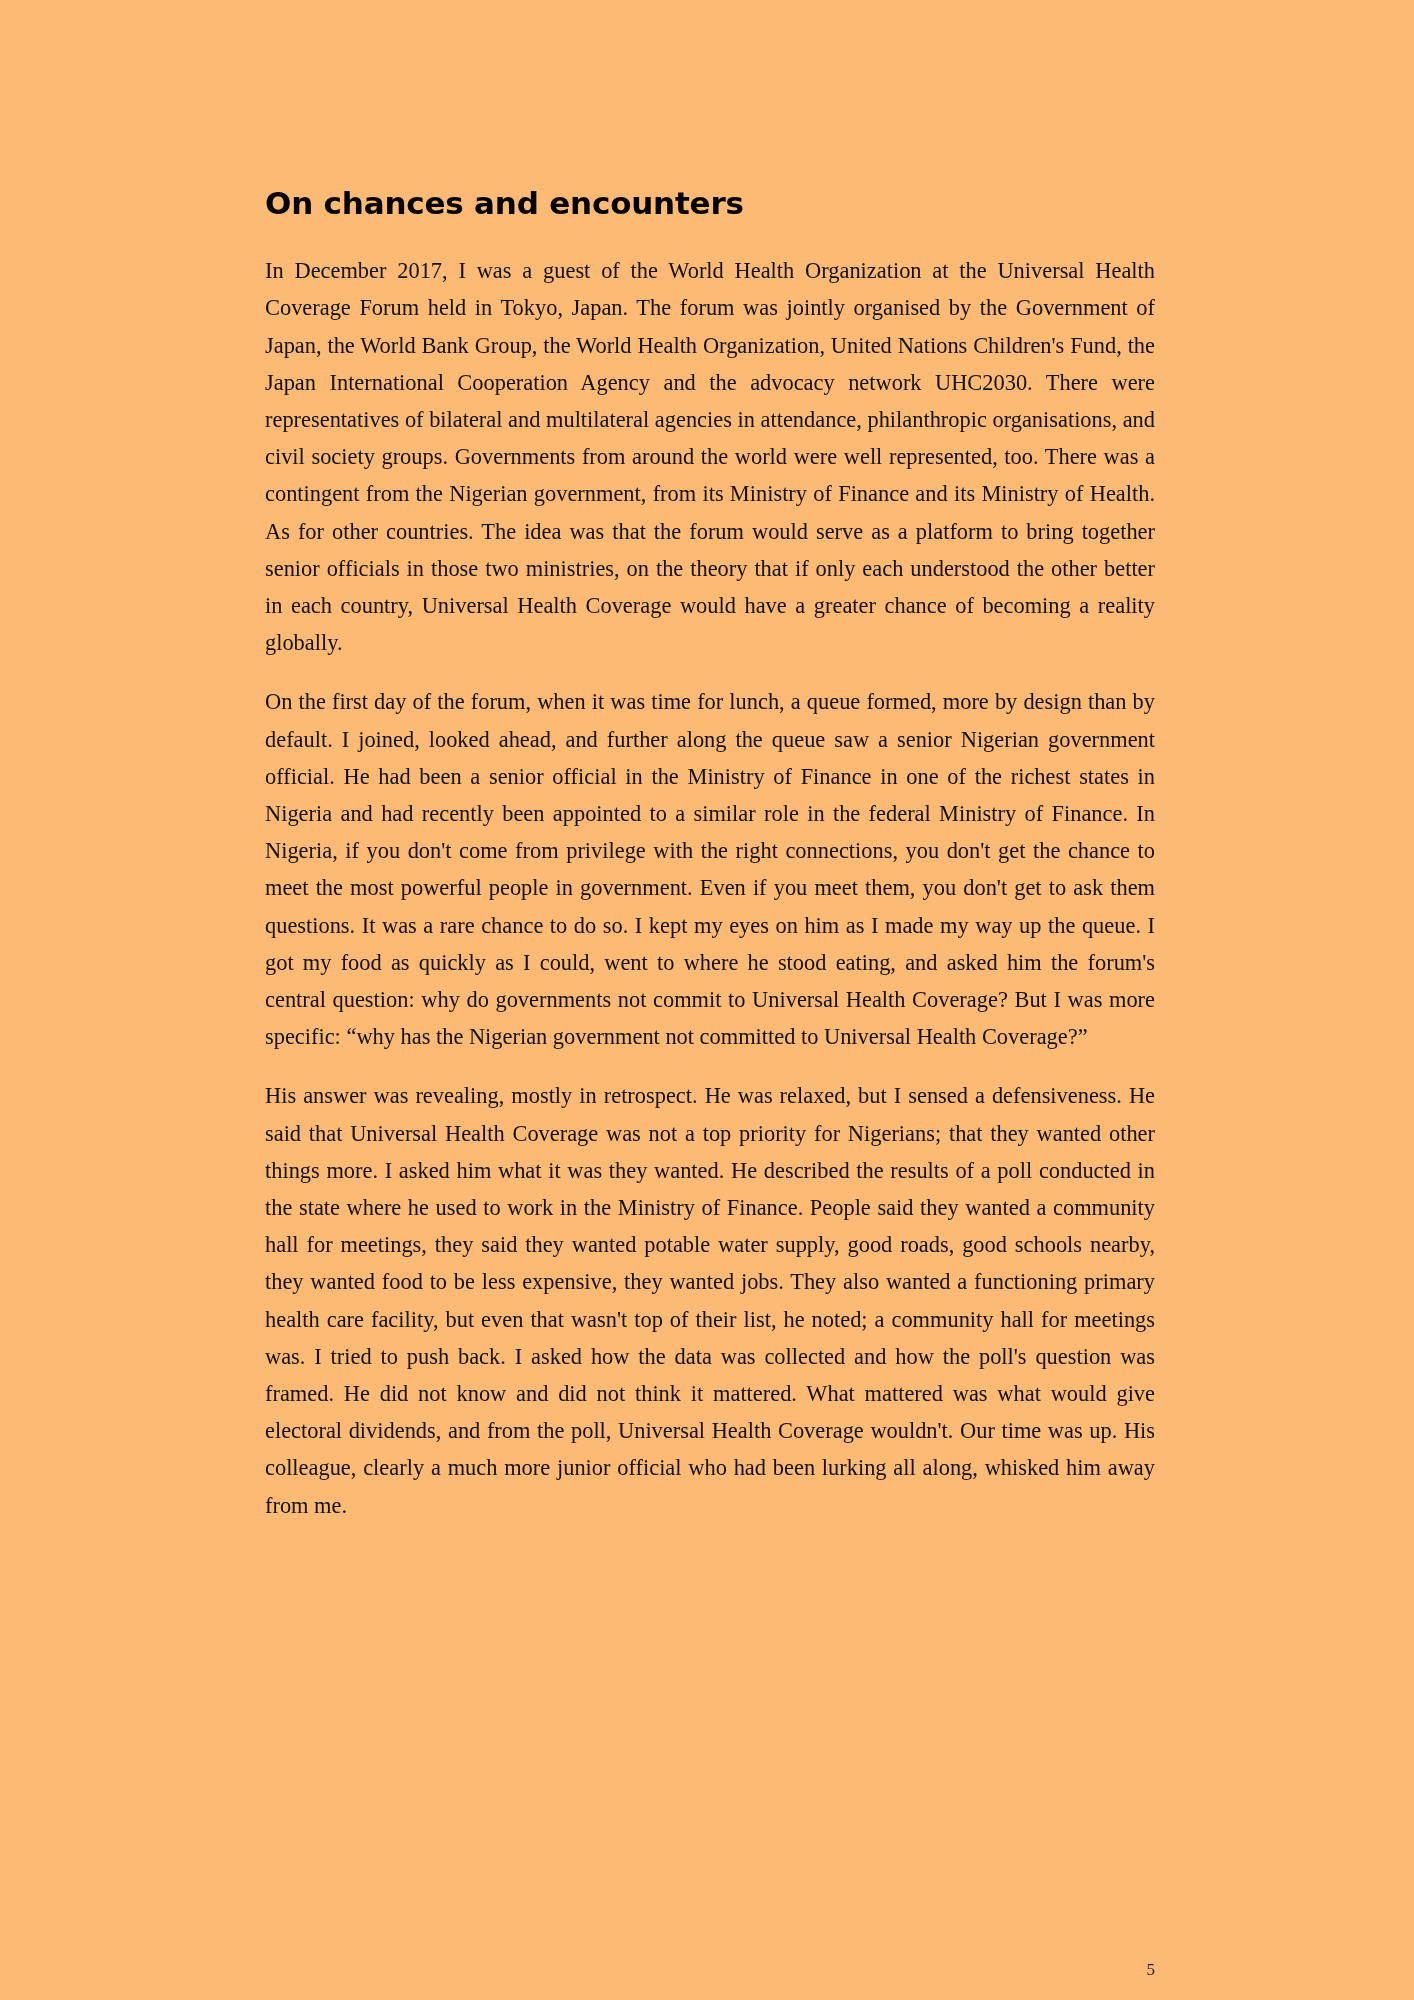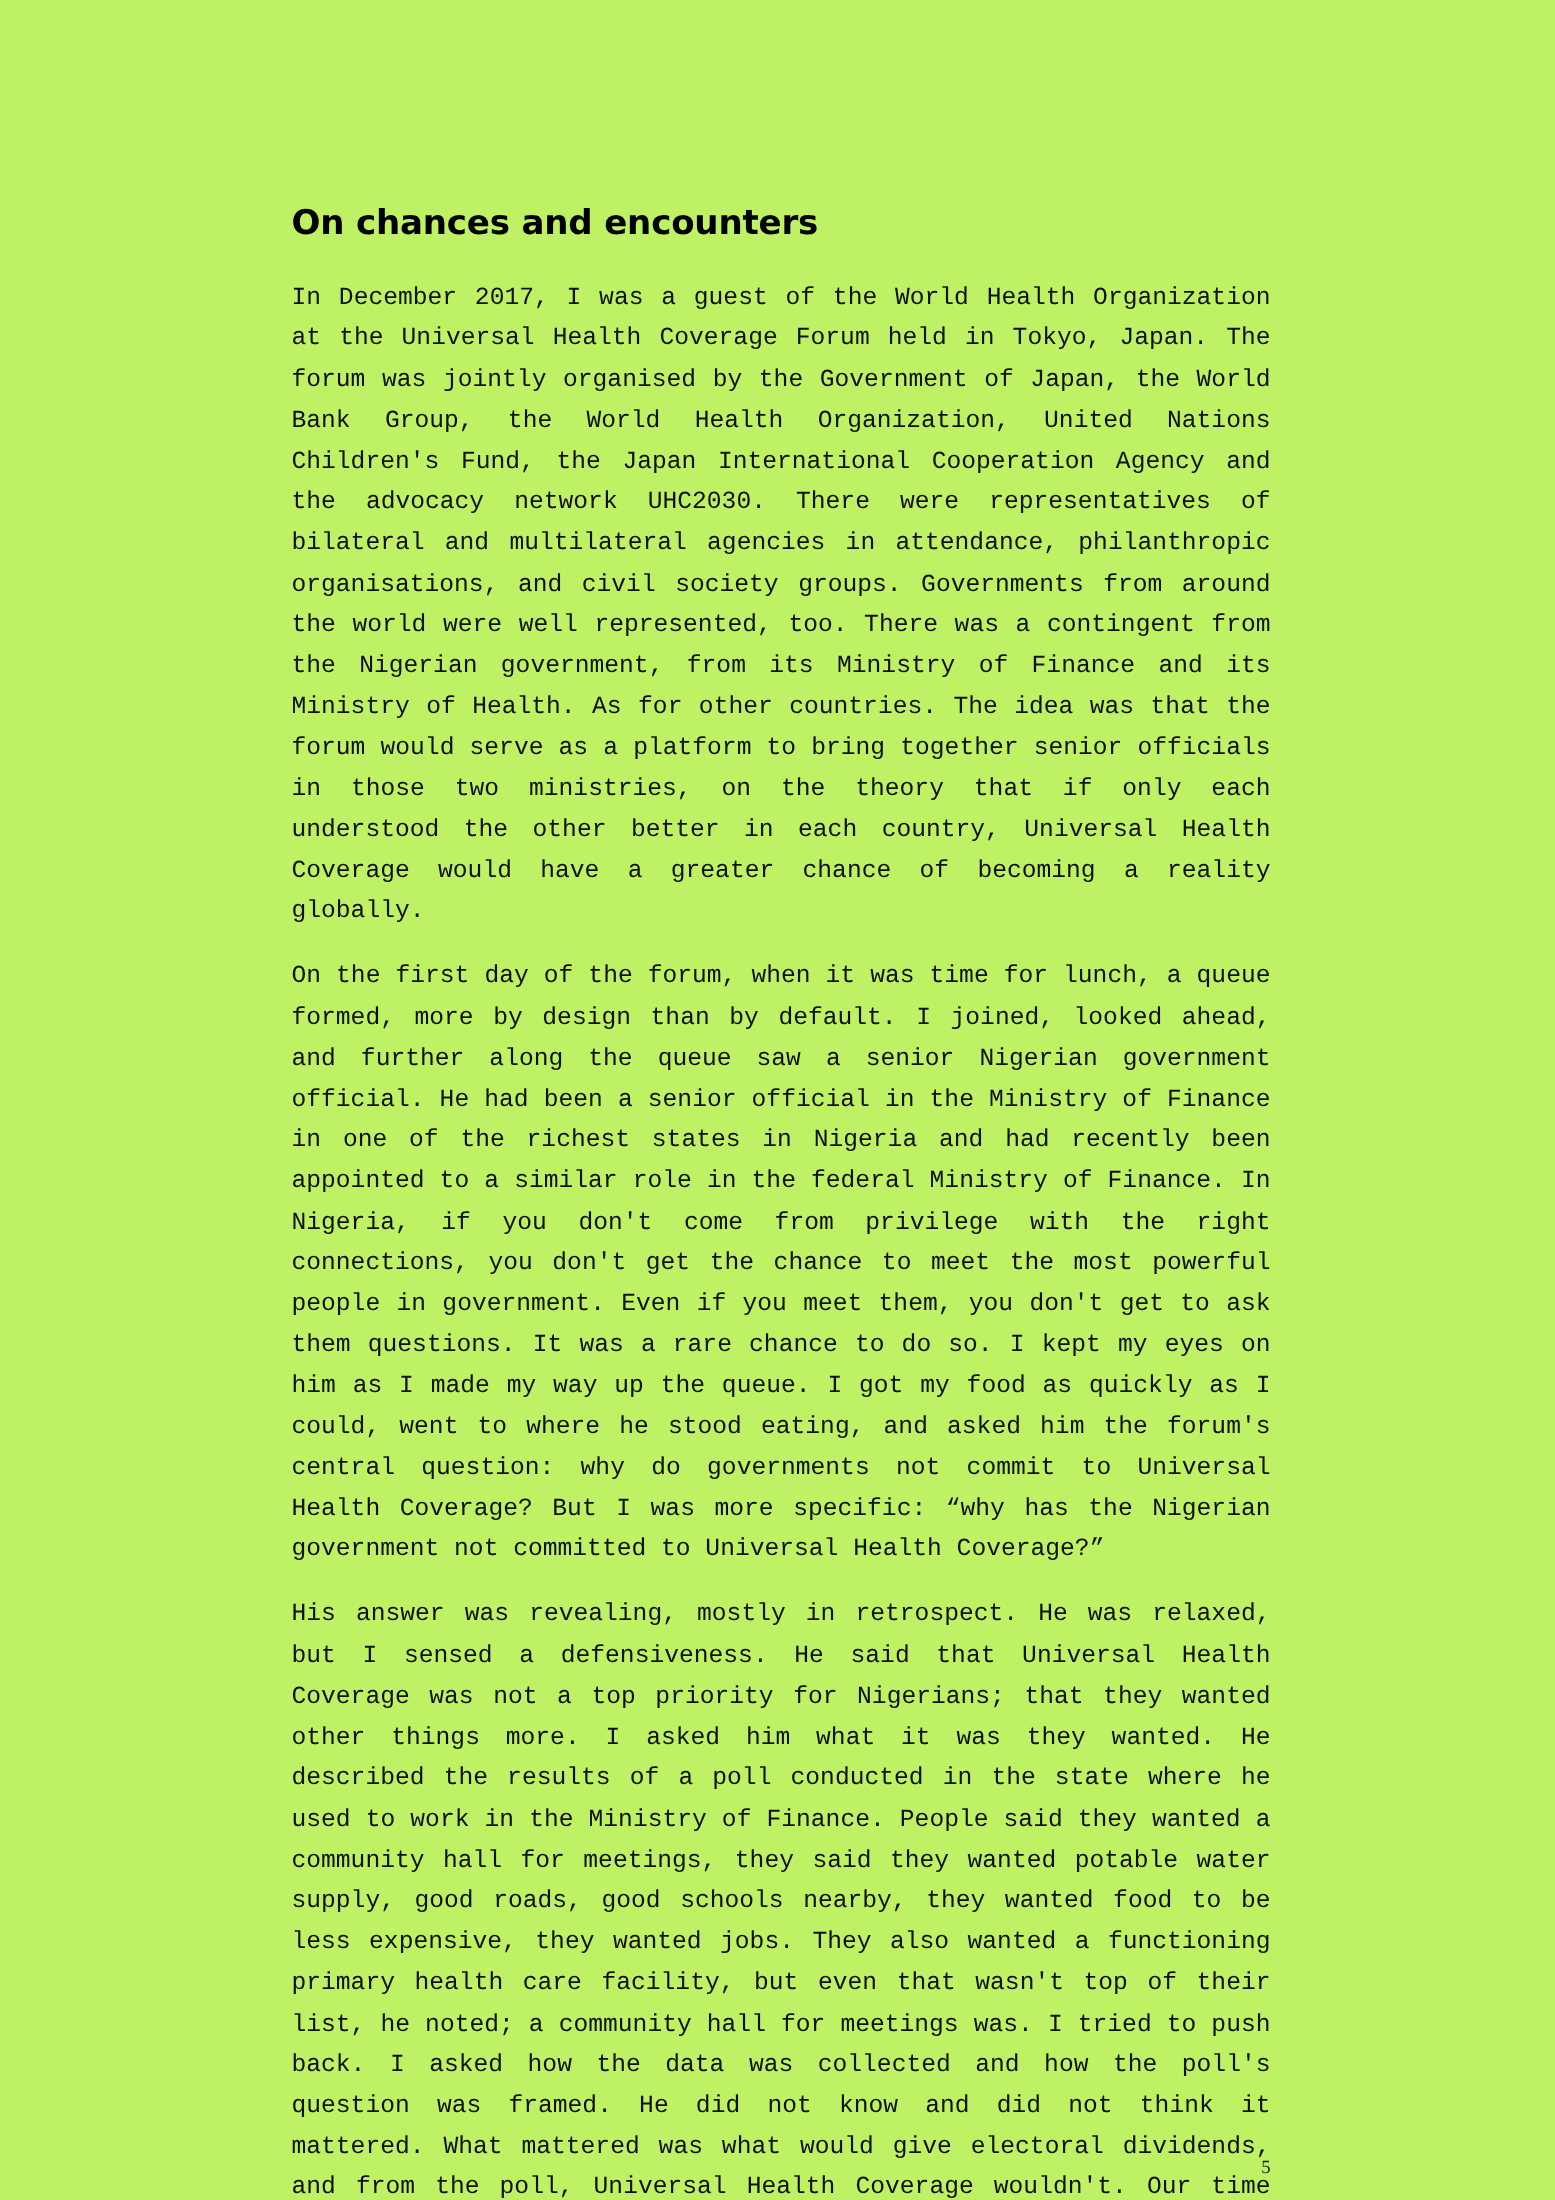--- a/index.html
+++ b/index.html
@@ -14,39 +14,39 @@
     font-family: "Liberation Serif", serif;
     color: #1a1a1a;
     overflow: hidden;
   }
   .page {
     position: absolute;
     top: 0;
     left: 0;
     width: 1414px;
     height: 2000px;
-    background: #bef264;
+    background: #fdba74;
   }
   .content {
     position: absolute;
     left: 265px;
     top: 185px;
     width: 890px;
   }
   .chapter-title {
     font-family: "DejaVu Sans", sans-serif;
     font-size: 31px;
     font-weight: bold;
     letter-spacing: -0.2px;
     color: #000000;
     margin: 0 0 30px 0;
     line-height: 1.2;
   }
   .body-par {
-    font-family: Liberation Mono, monospace;
+    font-family: Liberation Serif, serif;
     font-size: 22.4px;
     line-height: 37.2px;
     text-align: justify;
     text-justify: inter-word;
     margin: 0 0 22px 0;
     color: #111111;
     hyphens: none;
   }
   .body-par:last-of-type {
     margin-bottom: 16px;

